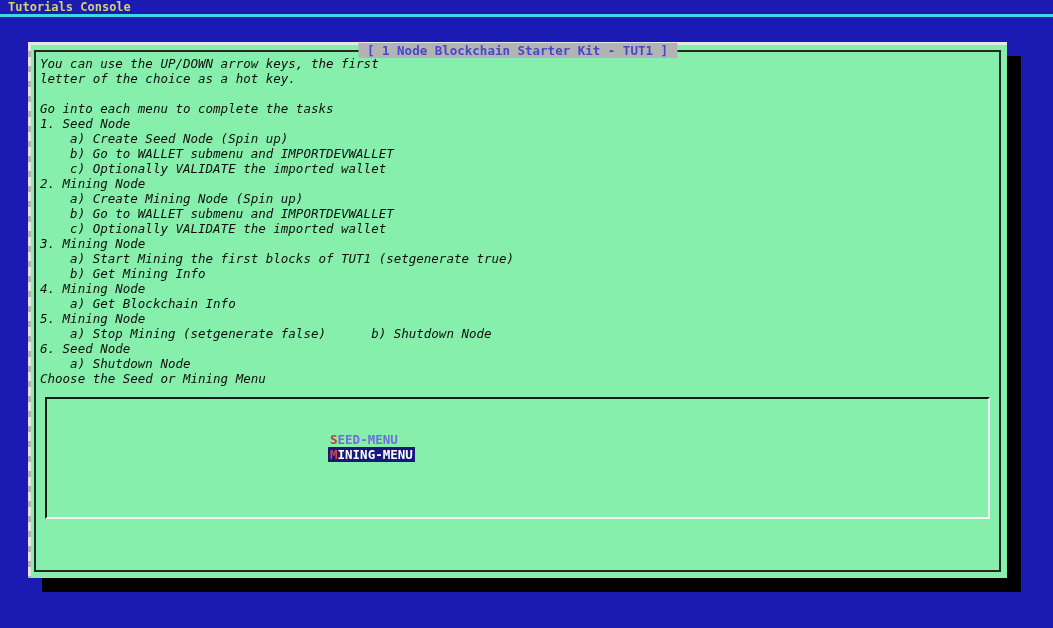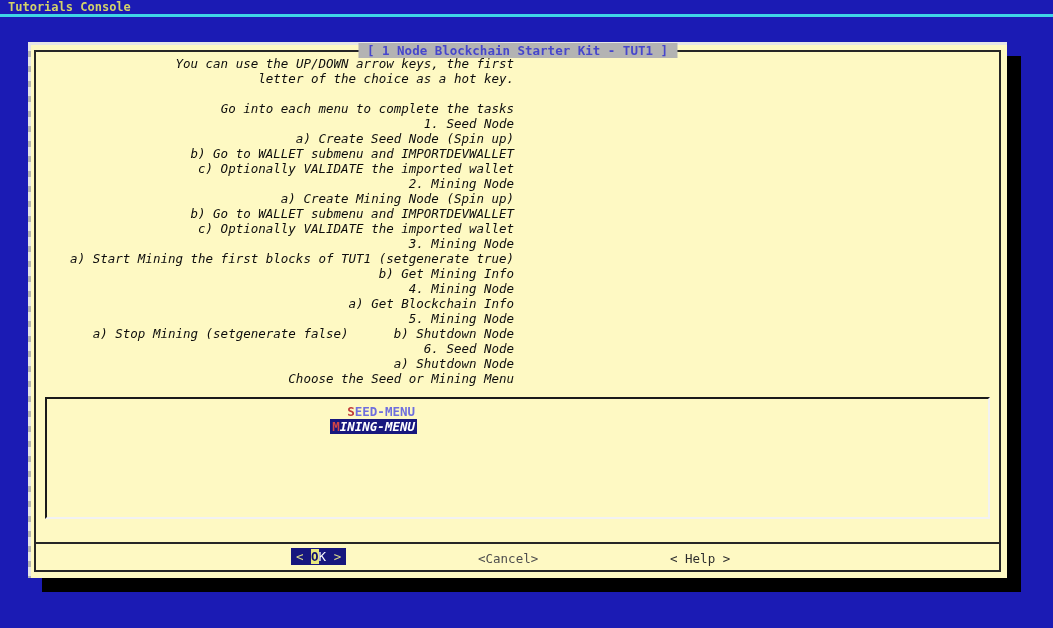--- a/index.html
+++ b/index.html
@@ -1,34 +1,34 @@
 <!DOCTYPE html>
 <html><head>
 <meta charset="utf-8">
 <style>
-  * { margin:0; padding:0; box-sizing:border-box;text-align:right; }
+  * { margin:0; padding:0; box-sizing:border-box; }
   html,body { width:1053px; height:628px; overflow:hidden; }
   body {
     background:#1b1bb4;
     font-family:"DejaVu Sans Mono", monospace;
     position:relative;
   }
 
   
   .topbar { position:absolute; top:0; left:0; width:100%; height:14px; }
   .topbar-title {
     position:absolute; left:8px; top:0;
     color:#d2d269; font-size:12px; font-weight:bold; white-space:pre;
   }
   .cyan-line { position:absolute; top:14px; left:0; width:100%; height:3px; background:#3fd6e6; }
 
   
   .dialog {
     position:absolute; left:28px; top:42px; width:979px; height:536px;
-    background:#fef9c3;
+    background:#86efac;
     box-shadow:14px 14px 0 #000;
   }
   .edge-top { position:absolute; top:0; left:0; right:0; height:3px; background:#e6e6e6; }
   .edge-left {
     position:absolute; top:0; left:0; bottom:0; width:3px;
     background:repeating-linear-gradient(180deg,#e6e6e6 0 9px,#b3b3b3 9px 15px);
   }
 
   
   .frame {
@@ -50,26 +50,26 @@
   .menu-box {
     position:absolute; left:9px; top:345px; width:945px; height:122px;
     border-top:2px solid #1a1a1a; border-left:2px solid #1a1a1a;
     border-bottom:2px solid #f2f2f2; border-right:2px solid #f2f2f2;
     padding-top:5px;
   }
   .menu-row {
     display:flex; height:15px; font-size:12.5px; line-height:15px; white-space:pre;
   }
   .menu-tagcol { width:89px; margin-left:281px; }
-  .menu-tag { display:inline-block; padding:0 2px; }
+  .menu-tag { display:inline-block; padding:0 2px;margin-top:28px; }
   .hotkey { color:#c03a3a; font-weight:bold; }
   .tag-rest { color:#6e6ede; font-weight:bold; }
   .menu-desc { color:#0d0d0d; padding:0 3px; }
   .menu-row.selected .menu-tag { background:#17177e; }
-  .menu-row.selected .tag-rest { color:#ffffff;font-style:italic; }
+  .menu-row.selected .tag-rest { color:#ffffff; }
   .menu-row.selected .hotkey { color:#d34646; }
   .menu-row.selected .menu-desc { background:#17177e; color:#ffffff; }
 
   
   .button-strip {
     position:absolute; left:0; right:0; bottom:0; height:28px;
     border-top:2px solid #262626;
   }
   .btn { font-size:12.5px; line-height:15px; white-space:pre; position:absolute; }
   .btn-ok {
@@ -124,19 +124,14 @@
         <span class="menu-tagcol"><span class="menu-tag"><span class="hotkey">S</span><span class="tag-rest">EED-MENU</span></span></span>
       </div>
 
       <div class="menu-row selected">
         <span class="menu-tagcol"><span class="menu-tag"><span class="hotkey">M</span><span class="tag-rest">INING-MENU</span></span></span>
       </div>
 
 
     </div>
 
-    <div class="button-strip">
-      <span class="btn btn-ok"><span class="bracket">&lt; </span><span class="btn-hotkey">O</span><span>K</span><span class="bracket"> &gt;</span></span>
-      <span class="btn btn-cancel">&lt;Cancel&gt;</span>
-      <span class="btn btn-help">&lt; Help &gt;</span>
-    </div>
   </div>
 </div>
 
 </body></html>

